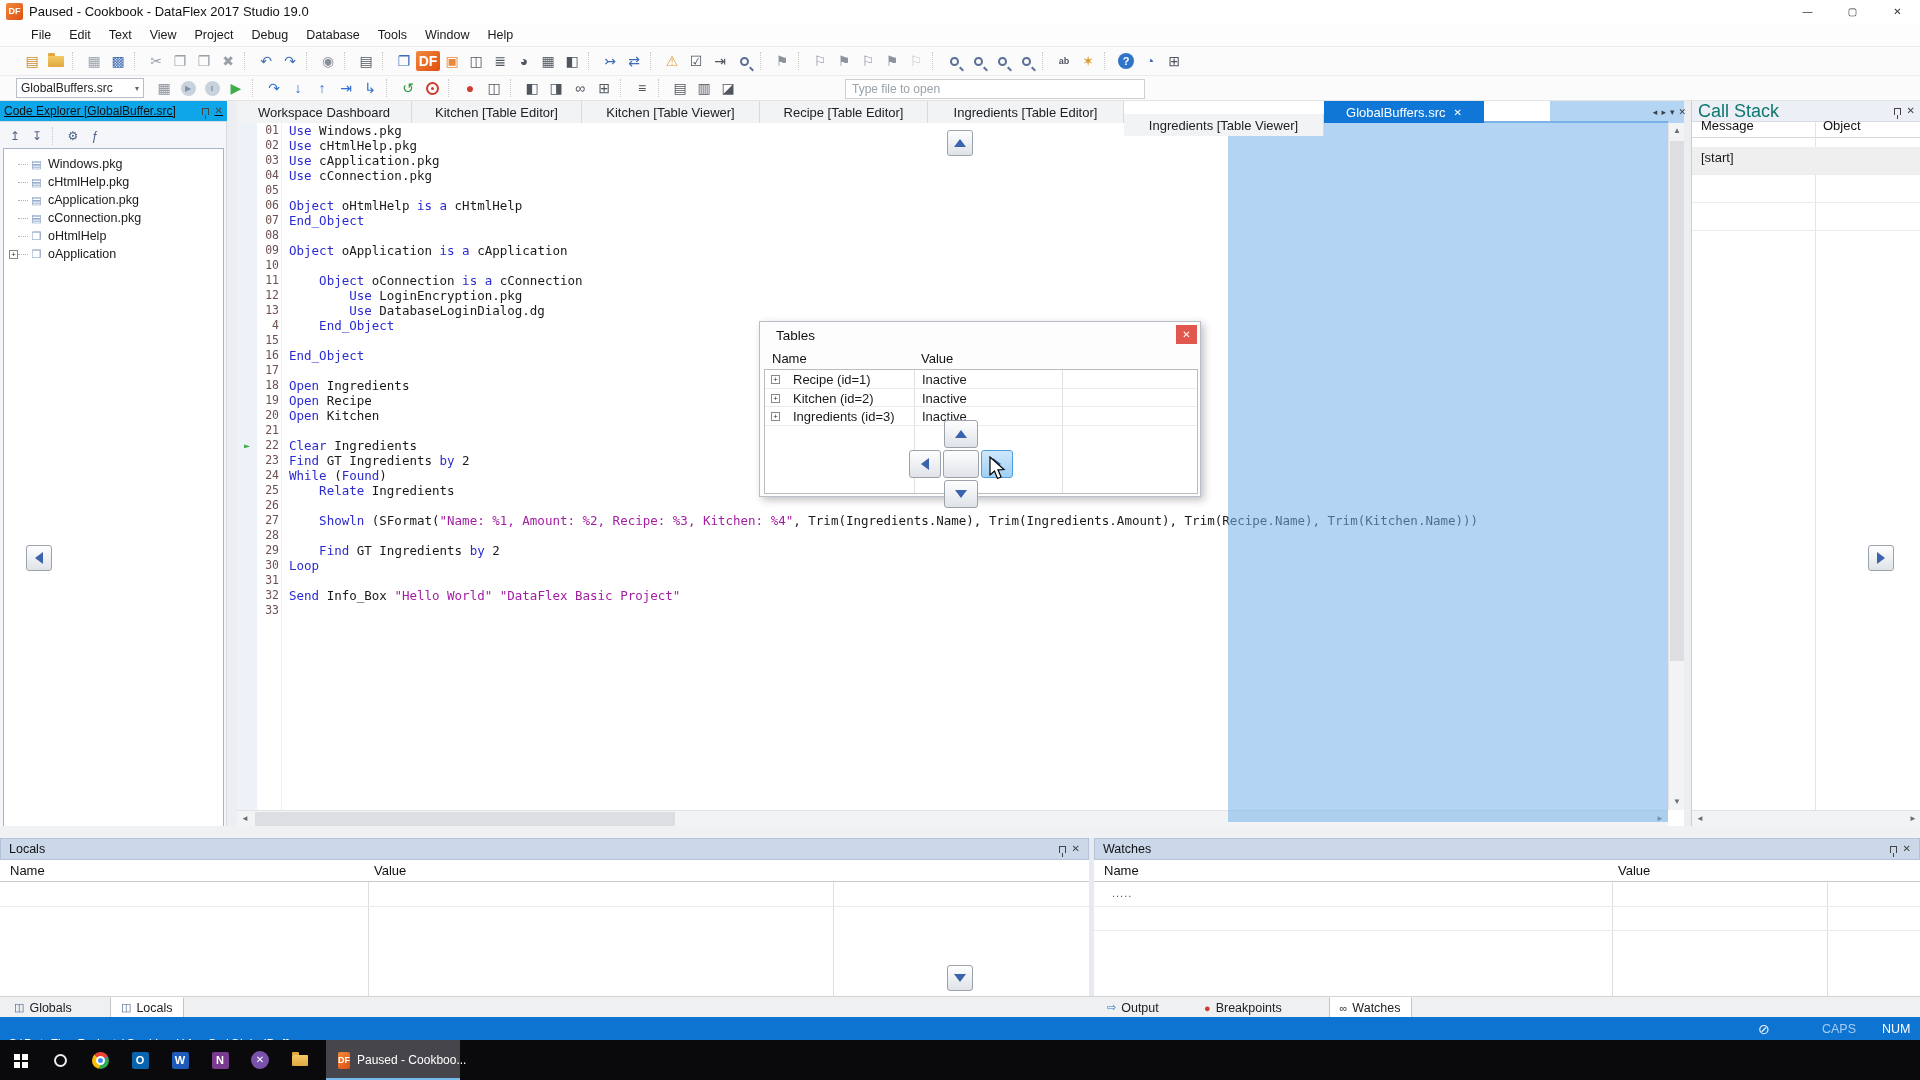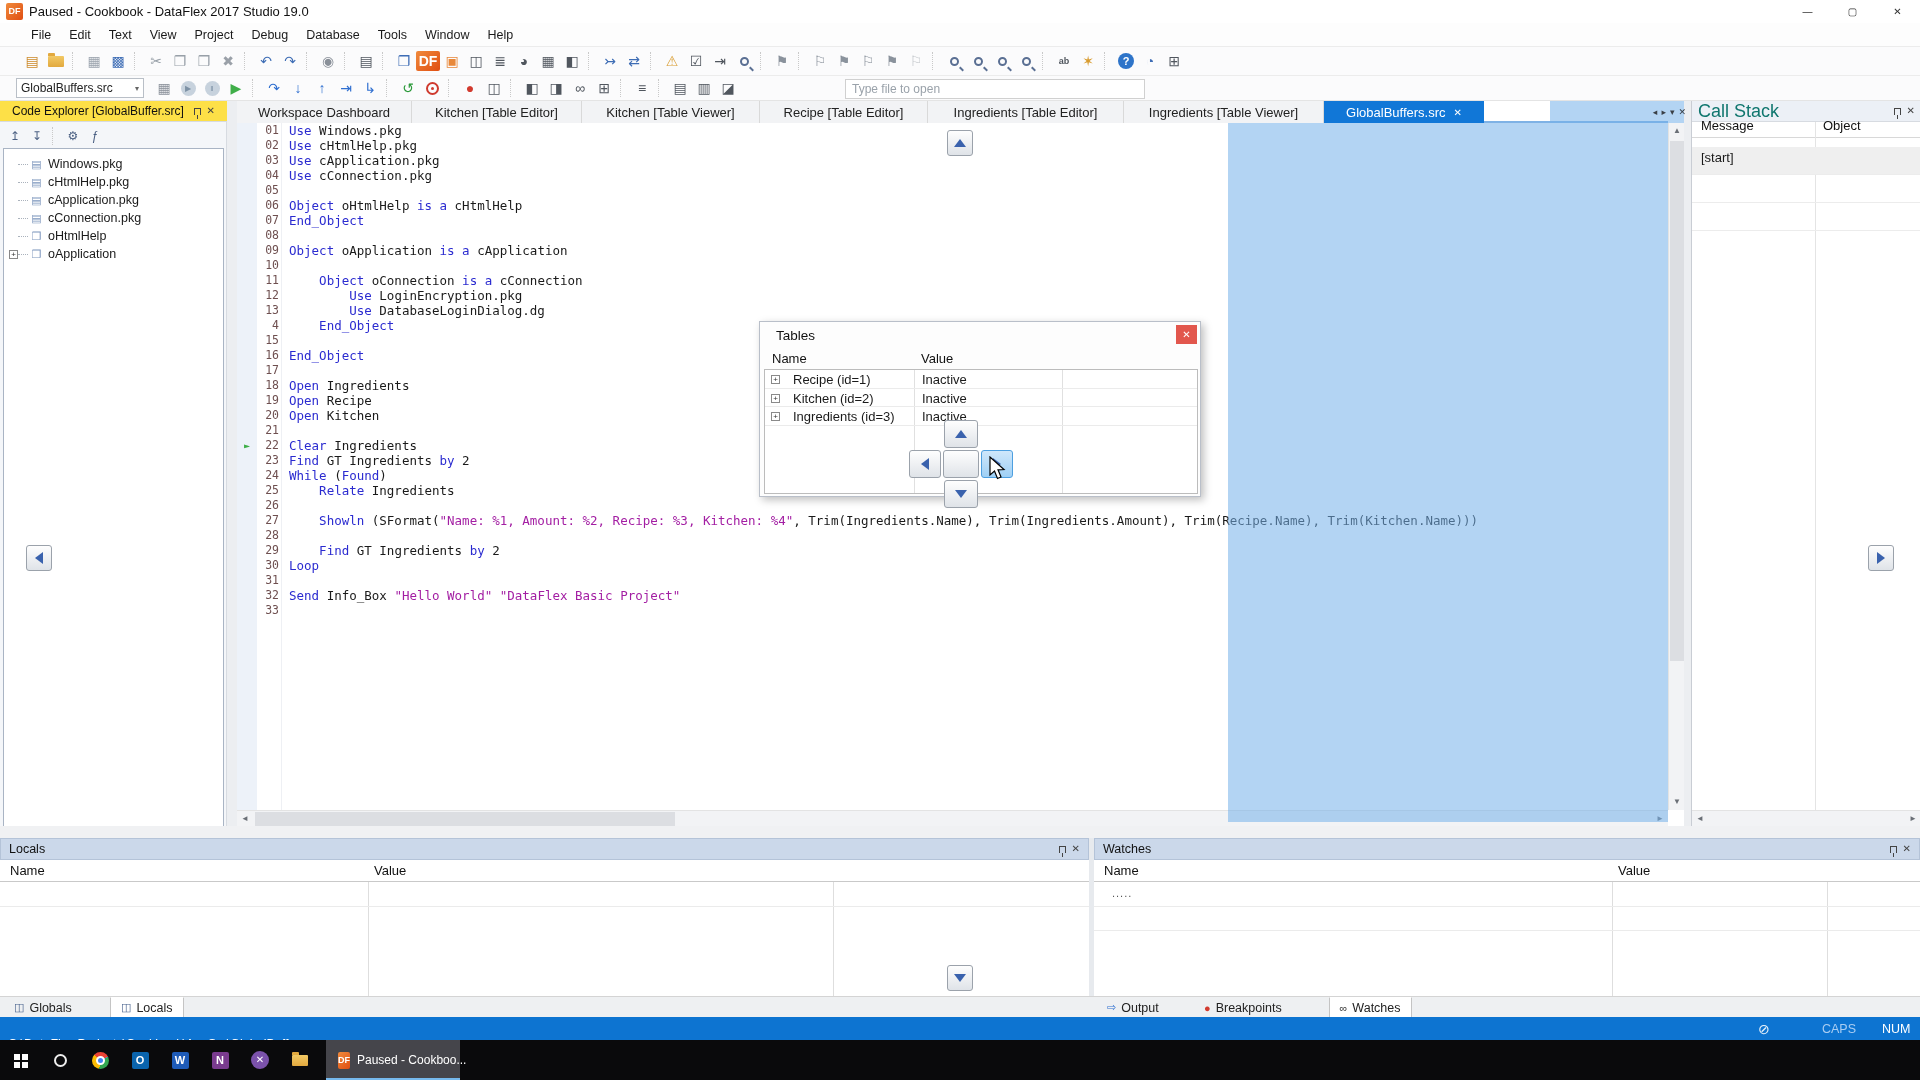--- a/index.html
+++ b/index.html
@@ -44,22 +44,22 @@
     background:#e2a93f; border-radius:1px 1px 0 0; }
   #tb2-combo { width:128px; height:20px; border:1px solid #b9bfc7; background:#fff; display:flex;
     align-items:center; font-size:12px; color:#222; padding:0 4px; margin-right:8px; flex:none; }
   #tb2-combo .carat { margin-left:auto; font-size:8px; color:#666; }
   #file-open-input { position:absolute; left:845px; top:3px; width:300px; height:20px; border:1px solid #d0d0d0;
     background:#fff; font-size:12px; padding:0 6px; color:#333; font-family:"Liberation Sans",sans-serif; }
   #file-open-input::placeholder { color:#9aa2aa; }
 
   
   #explorer { left:0; top:101px; width:227px; height:731px; background:#f4f6f9; border-right:1px solid #d7dbe1; }
-  #explorer-caption { left:0; top:0; width:227px; height:21px; background:#fde047; border-bottom:1px solid #d7dbe1;
-    display:flex; align-items:center; padding:0 12px; position:absolute; }
+  #explorer-caption { left:0; top:0; width:227px; height:21px; background:#0ea5e9; border-bottom:1px solid #d7dbe1;
+    display:flex; align-items:center; padding:0 4px; position:absolute;text-decoration:underline; }
   #explorer-caption .cap-title { font-size:12px; color:#111; }
   .cap-icons { margin-left:auto; display:flex; align-items:center; gap:6px; }
   .pin-icon { width:7px; height:7px; border:1px solid #444; border-bottom:none; position:relative; display:inline-block; }
   .pin-icon::after { content:""; position:absolute; left:2px; top:6px; width:1px; height:4px; background:#444; }
   .x-icon { font-size:10px; color:#444; line-height:10px; }
   #explorer-tools { left:0; top:22px; width:227px; height:25px; display:flex; align-items:center; padding-left:4px; position:absolute; }
   #explorer-tools .tbi { width:22px; font-size:12px; color:#4a5f82; }
   #explorer-tree { left:3px; top:47px; width:221px; height:681px; background:#fff; border:1px solid #a9b4c4; position:absolute; padding-top:6px; }
   .tree-item { height:18px; display:flex; align-items:center; padding-left:14px; font-size:12.5px; color:#1a1a1a; position:relative; }
   .tree-item .dots { width:10px; border-top:1px dotted #aab2bc; margin-right:2px; }
@@ -438,21 +438,21 @@
     </div>
     <div class="dtab" style="width: 178px;">
       <span>Kitchen [Table Viewer]</span>
     </div>
     <div class="dtab" style="width: 168px;">
       <span>Recipe [Table Editor]</span>
     </div>
     <div class="dtab" style="width: 196px;">
       <span>Ingredients [Table Editor]</span>
     </div>
-    <div class="dtab" style="width: 200px;">
+    <div class="dtab" style="width: 200px; margin-top: 13px;">
       <span>Ingredients [Table Viewer]</span>
     </div>
     <div class="dtab active" style="width: 160px;">
       <span>GlobalBuffers.src</span>
       <span class="tab-close">✕</span>
     </div>
   </div>
 <div id="tab-nav" class="abs">
     <span>◂</span>
     <span>▸</span>

